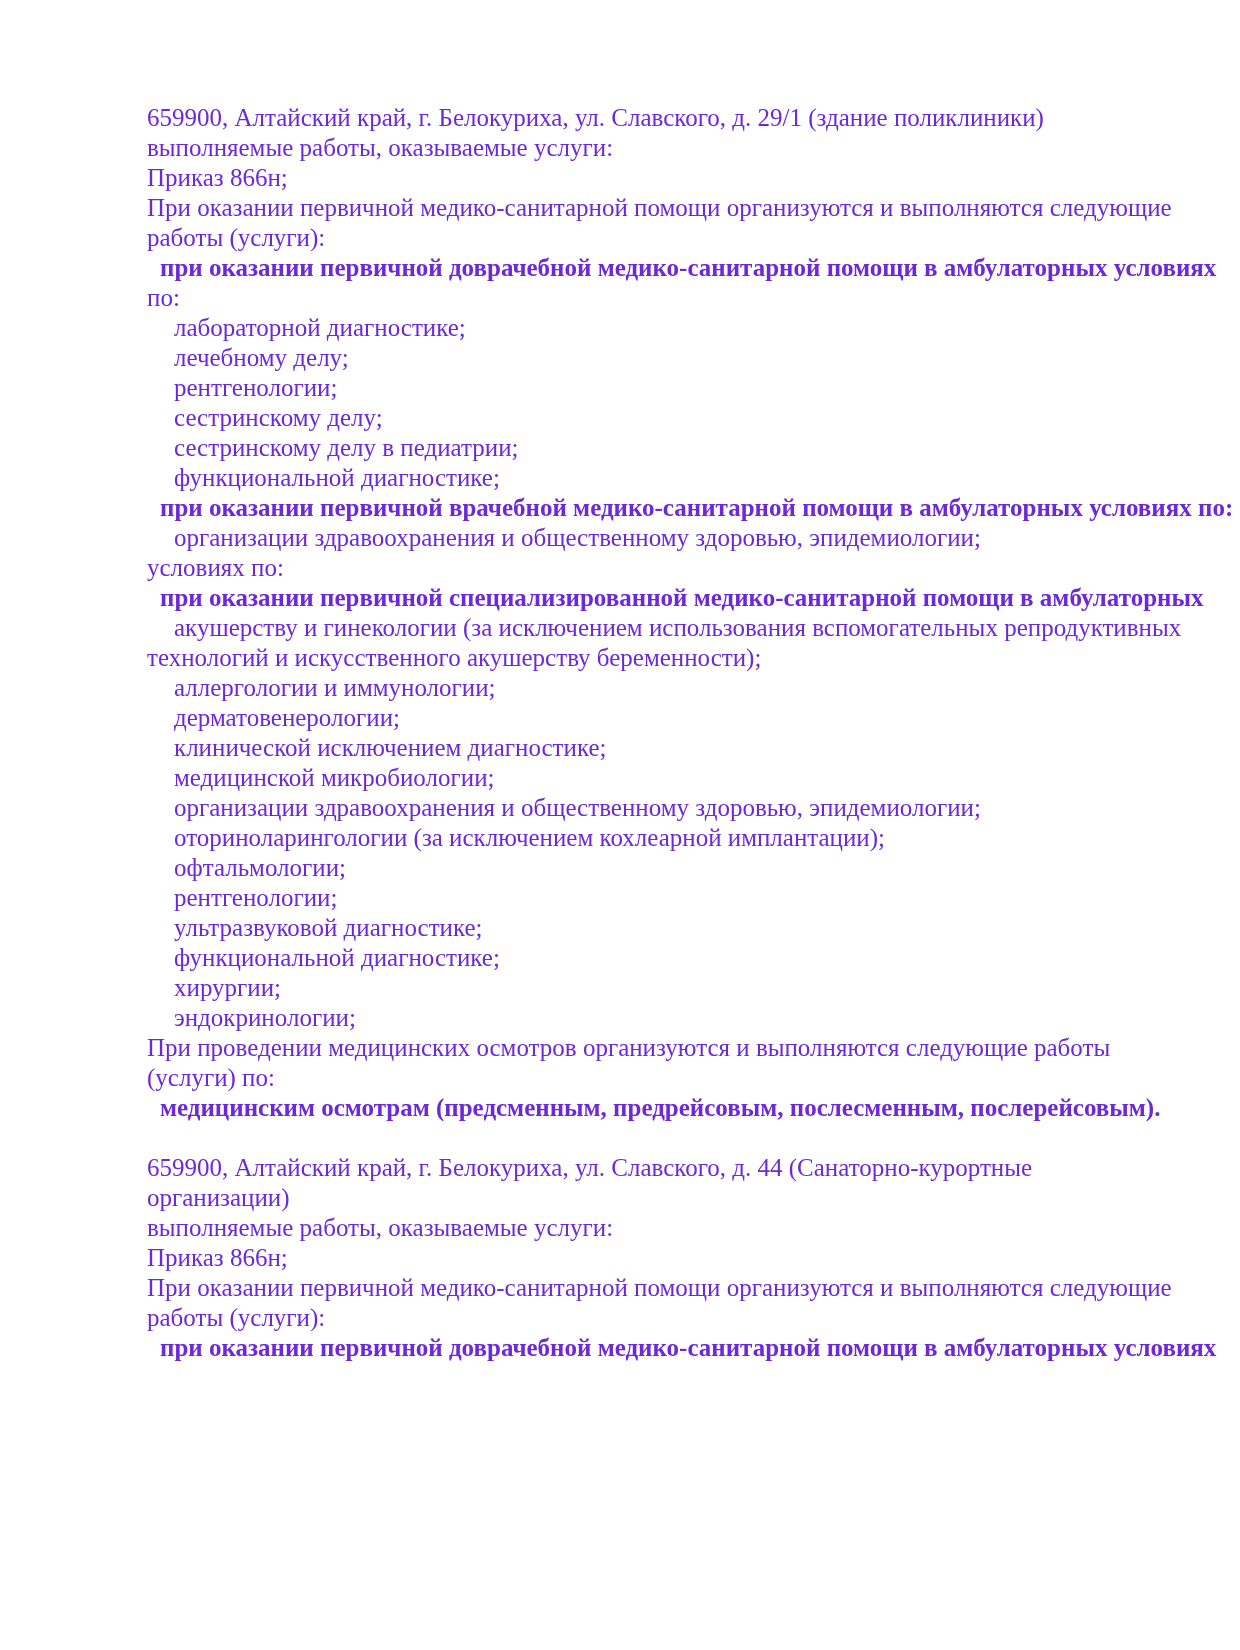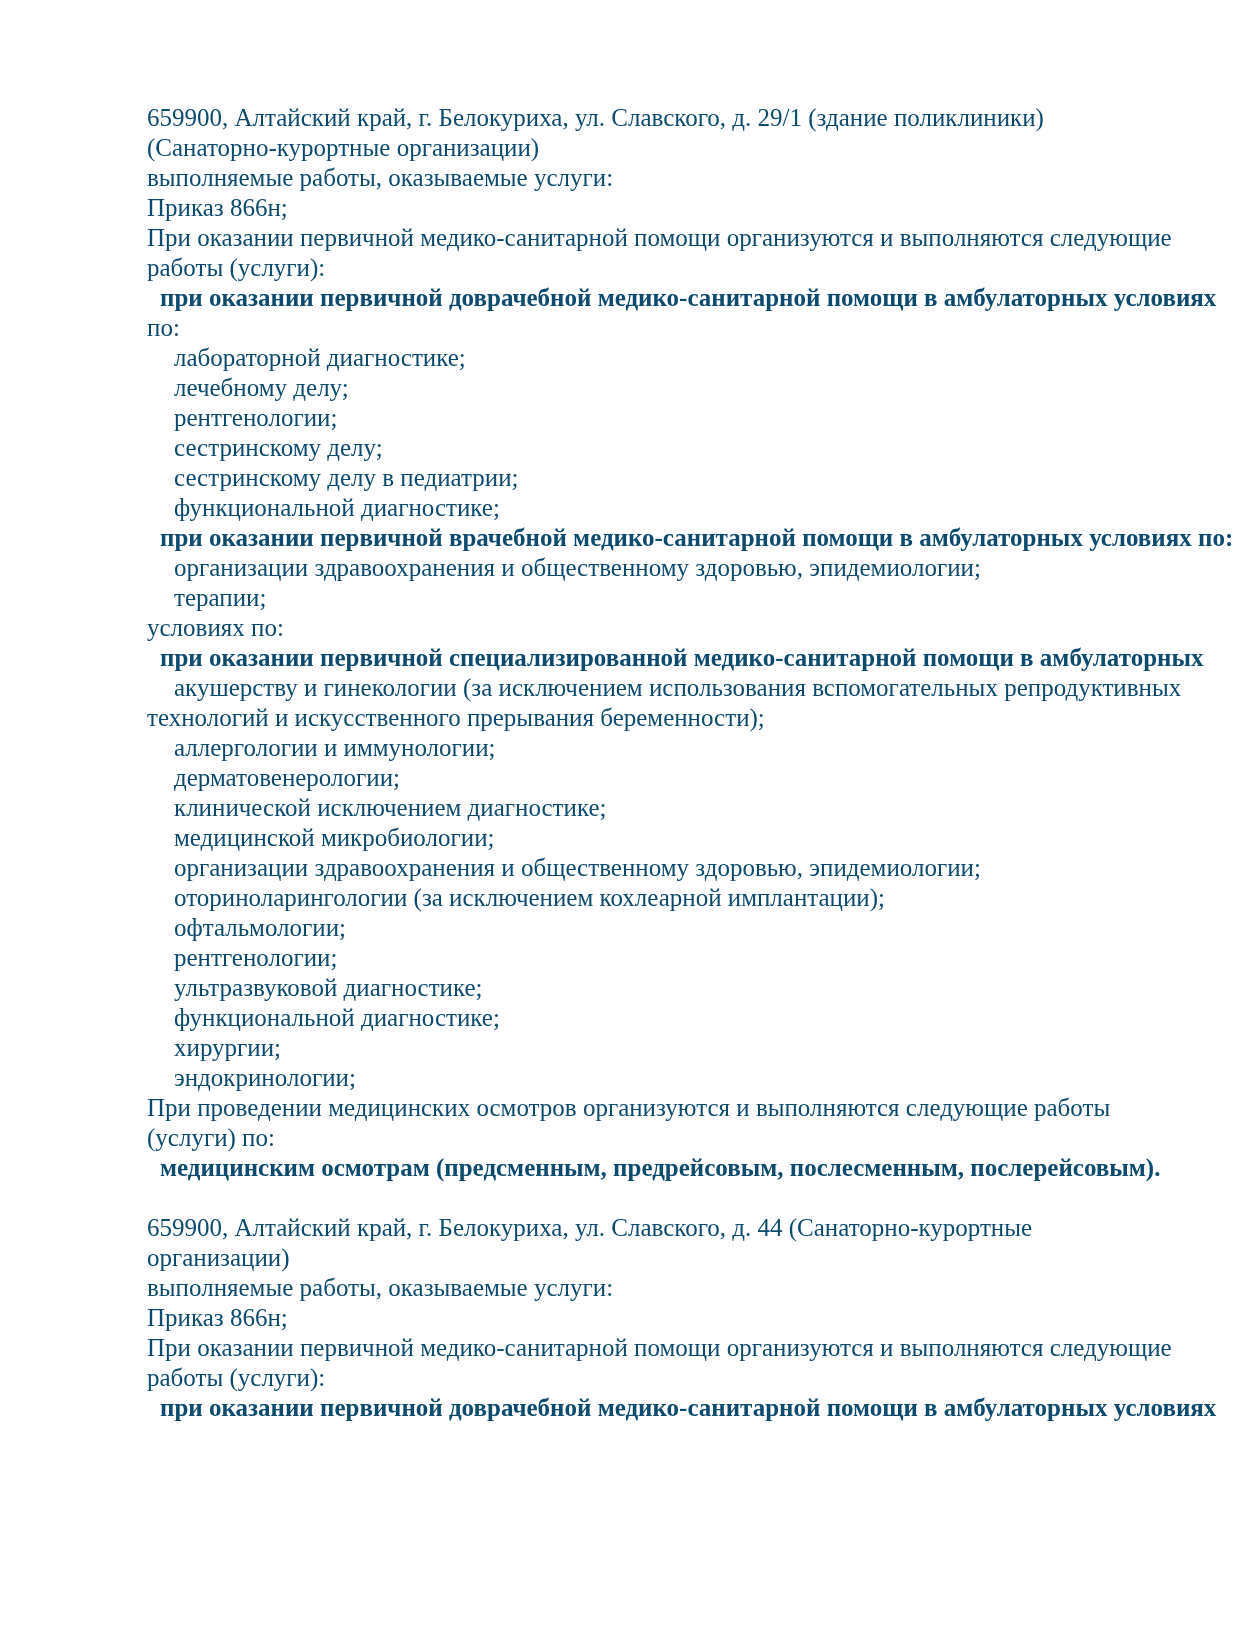--- a/index.html
+++ b/index.html
@@ -6,21 +6,21 @@
     margin: 0;
     padding: 0;
     background: #ffffff;
   }
   .page {
     position: relative;
     width: 1240px;
     height: 1650px;
     box-sizing: border-box;
     background: #ffffff;
-    color: #0c4a6e;
+    color: #6d28d9;
     font-family: "Liberation Serif", "DejaVu Serif", serif;
     font-size: 25px;
     line-height: 30px;
     padding: 103px 60px 0 147px;
     overflow: hidden;
   }
   .doc-body {
     width: 1035px;
   }
   .line {
@@ -29,40 +29,38 @@
   }
   .line.indent-1 { padding-left: 13px; font-weight: bold; }
   .line.indent-2 { padding-left: 27px; }
 </style>
 </head>
 <body>
 
 <div class="page">
   <div class="doc-body">
       <div class="line">659900, Алтайский край, г. Белокуриха, ул. Славского, д. 29/1 (здание поликлиники)</div>
-      <div class="line">(Санаторно-курортные организации)</div>
       <div class="line">выполняемые работы, оказываемые услуги:</div>
       <div class="line">Приказ 866н;</div>
       <div class="line">При оказании первичной медико-санитарной помощи организуются и выполняются следующие</div>
       <div class="line">работы (услуги):</div>
       <div class="line indent-1">при оказании первичной доврачебной медико-санитарной помощи в амбулаторных условиях</div>
       <div class="line">по:</div>
       <div class="line indent-2">лабораторной диагностике;</div>
       <div class="line indent-2">лечебному делу;</div>
       <div class="line indent-2">рентгенологии;</div>
       <div class="line indent-2">сестринскому делу;</div>
       <div class="line indent-2">сестринскому делу в педиатрии;</div>
       <div class="line indent-2">функциональной диагностике;</div>
       <div class="line indent-1">при оказании первичной врачебной медико-санитарной помощи в амбулаторных условиях по:</div>
       <div class="line indent-2">организации здравоохранения и общественному здоровью, эпидемиологии;</div>
-      <div class="line indent-2">терапии;</div>
       <div class="line">условиях по:</div>
       <div class="line indent-1">при оказании первичной специализированной медико-санитарной помощи в амбулаторных</div>
       <div class="line indent-2">акушерству и гинекологии (за исключением использования вспомогательных репродуктивных</div>
-      <div class="line">технологий и искусственного прерывания беременности);</div>
+      <div class="line">технологий и искусственного акушерству беременности);</div>
       <div class="line indent-2">аллергологии и иммунологии;</div>
       <div class="line indent-2">дерматовенерологии;</div>
       <div class="line indent-2">клинической исключением диагностике;</div>
       <div class="line indent-2">медицинской микробиологии;</div>
       <div class="line indent-2">организации здравоохранения и общественному здоровью, эпидемиологии;</div>
       <div class="line indent-2">оториноларингологии (за исключением кохлеарной имплантации);</div>
       <div class="line indent-2">офтальмологии;</div>
       <div class="line indent-2">рентгенологии;</div>
       <div class="line indent-2">ультразвуковой диагностике;</div>
       <div class="line indent-2">функциональной диагностике;</div>

